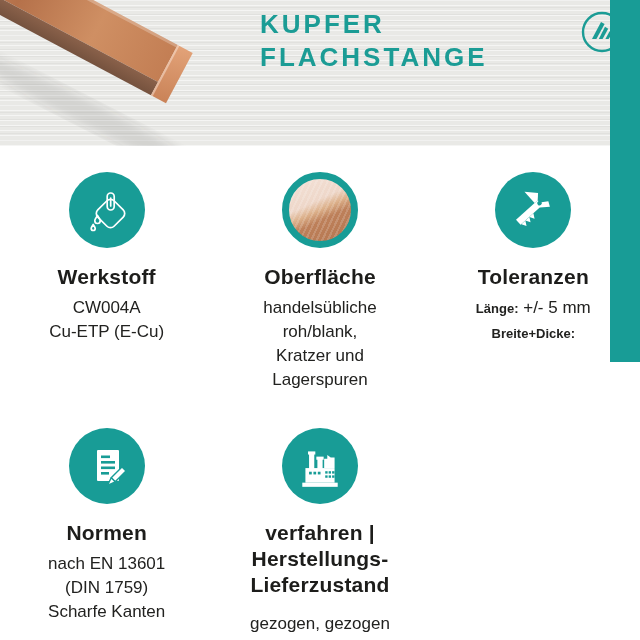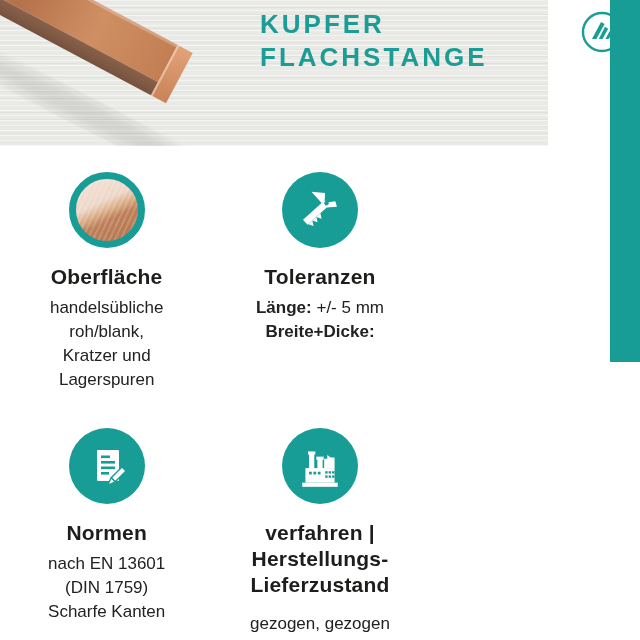--- a/index.html
+++ b/index.html
@@ -3,21 +3,21 @@
 <meta charset="utf-8">
 <style>
   html,body { margin:0; padding:0; background:#ffffff; }
   .stage {
     position:relative; width:640px; height:640px; overflow:hidden;
     background:#ffffff; color:#1e1e1c;
     font-family:"Liberation Sans", sans-serif;
   }
   
   .header {
-    position:absolute; top:0; left:0; width:548px; height:146px;
+    position:absolute; top:0; left:0; width:640px; height:146px;
     background-color:#e9e9e6;
     background-image:
       repeating-linear-gradient(180deg, rgba(255,255,255,0.55) 0px, rgba(255,255,255,0.55) 1px, rgba(255,255,255,0) 1px, rgba(255,255,255,0) 5px),
       repeating-linear-gradient(180deg, rgba(0,0,0,0.035) 0px, rgba(0,0,0,0.035) 1px, rgba(0,0,0,0) 1px, rgba(0,0,0,0) 7px);
   }
   .product-photo { position:absolute; top:0; left:0; width:260px; height:146px; }
   .title {
     position:absolute; left:260px; top:8px;
     font-size:26px; font-weight:bold; letter-spacing:3px;
     line-height:33px; color:#1b9c95; white-space:nowrap;
@@ -42,21 +42,21 @@
       repeating-linear-gradient(115deg, rgba(255,255,255,0.16) 0px, rgba(255,255,255,0.16) 2px, rgba(0,0,0,0) 2px, rgba(0,0,0,0) 5px),
       linear-gradient(155deg, #f4e2d8 0%, #eed7c9 38%, #dcb08a 50%, #bd805a 62%, #b5764f 100%);
   }
   .feature h3 {
     margin:16px 0 0; font-size:21px; font-weight:bold;
     line-height:26px; letter-spacing:0.2px; color:#1d1d1b;
   }
   .feature h3 span { display:block; }
   .body { margin-top:6px; font-size:17px; line-height:24px; color:#222220; }
   .body div { white-space:nowrap; }
-  .body b { font-size:17px; }
+  .body b { font-size:13px; }
   .body.gap { margin-top:14px; }
 </style>
 </head>
 <body>
 
 <div class="stage">
 
   <div class="header">
     <svg class="product-photo" viewBox="0 0 260 146" xmlns="http://www.w3.org/2000/svg">
       <defs>
@@ -99,20 +99,38 @@
       <path d="M11 28 L20 11 L23.6 13 L15.4 28 Z" fill="#1b9c95"></path>
       <path d="M17.8 28 L24 15.8 L27.2 17.8 L21.6 28 Z" fill="#1b9c95"></path>
       <path d="M24.4 28 L28.6 20.2 L31.4 22.2 L27.6 28 Z" fill="#1b9c95"></path>
     </svg>
   </div>
 
   <div class="accent-bar"></div>
 
   <div class="feature-row row1">
 
+    <div class="feature">
+      <div class="icon-circle">
+        <svg width="48" height="48" viewBox="0 0 48 48">
+          <g fill="none" stroke="#ffffff" stroke-width="1.7" stroke-linejoin="round" stroke-linecap="round">
+            <rect x="16" y="16" width="23" height="23" rx="5" transform="rotate(45 27.5 27.5)"></rect>
+            <rect x="24.2" y="7" width="7" height="17" rx="3.4"></rect>
+            <path d="M27.7 12 v8"></path>
+            <path d="M14.5 29.5 c-1.8 2.6 -2.7 4 -2.7 5.3 a2.7 2.7 0 0 0 5.4 0 c0 -1.3 -0.9 -2.7 -2.7 -5.3 Z"></path>
+            <path d="M10.2 38.5 c-1.3 1.9 -2 3 -2 4 a2 2 0 0 0 4 0 c0 -1 -0.7 -2.1 -2 -4 Z"></path>
+          </g>
+        </svg>
+      </div>
+      <h3>Werkstoff</h3>
+      <div class="body">
+        <div>CW004A</div>
+        <div>Cu-ETP (E-Cu)</div>
+      </div>
+    </div>
 
     <div class="feature">
       <div class="photo-circle"></div>
       <h3>Oberfläche</h3>
       <div class="body">
         <div>handelsübliche</div>
         <div>roh/blank,</div>
         <div>Kratzer und</div>
         <div>Lagerspuren</div>
       </div>

